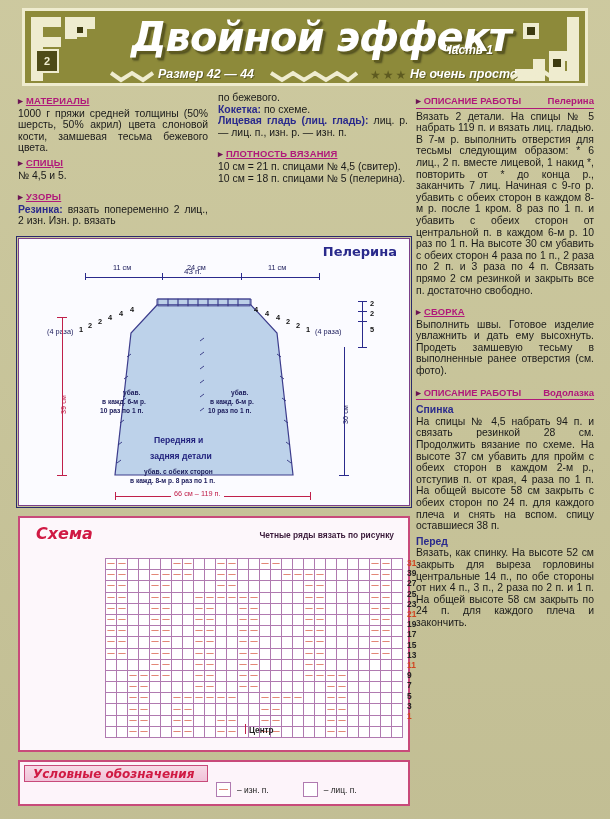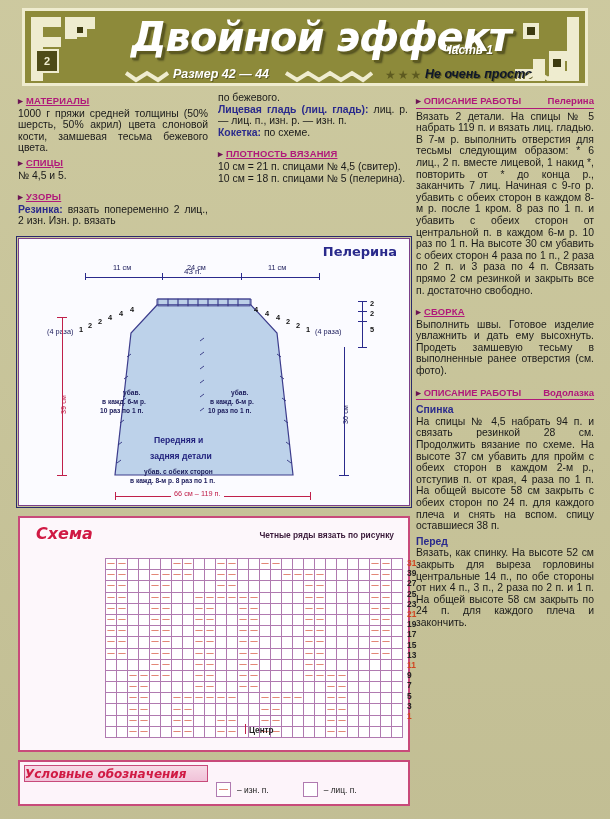--- a/index.html
+++ b/index.html
@@ -35,34 +35,34 @@
     font-size:40px;letter-spacing:-1px;
     text-shadow:2px 2px 0 #5d5a20, 3px 3px 2px rgba(0,0,0,.45);
     line-height:56px;white-space:nowrap;text-align:center;
   }
   .part{
     position:absolute;right:92px;top:32px;
     color:#ffffff;font-style:italic;font-weight:bold;font-size:12px;
     text-shadow:1px 1px 0 #5d5a20;
   }
   .subrow{
-    position:absolute;left:100px;top:54px;right:84px;height:22px;
+    position:absolute;left:85px;top:54px;right:84px;height:22px;
   }
   .size-label{
     position:absolute;left:48px;top:2px;
     color:#ffffff;font-style:italic;font-weight:bold;font-size:12.5px;
     text-shadow:1px 1px 0 #5d5a20;white-space:nowrap;
   }
   .stars{
     position:absolute;left:260px;top:3px;
     color:#5d5a20;font-size:12px;letter-spacing:2px;
   }
   .diff-label{
     position:absolute;left:300px;top:2px;
-    color:#0f172a;font-style:italic;font-weight:bold;font-size:12.5px;
+    color:#ffffff;font-style:italic;font-weight:bold;font-size:12.5px;
     text-shadow:1px 1px 0 #5d5a20;white-space:nowrap;
   }
   .zig{position:absolute;top:4px;}
   .issue-box{
     position:absolute;left:10px;top:38px;width:20px;height:20px;
     background:#4e4b18;border:2px solid #efeccf;
     color:#efeccf;font-weight:bold;font-size:11px;
     display:flex;align-items:center;justify-content:center;
   }
   
@@ -151,21 +151,21 @@
   }
   .center-txt{position:absolute;font-size:8.2px;color:#222;font-weight:bold;}
   
   #legend-panel{left:18px;top:760px;width:392px;height:46px;
     border:2px solid #c84a7a;background:#fdf4fa;}
   .legend-title{
     position:absolute;left:4px;top:3px;width:184px;height:17px;
     background:linear-gradient(180deg,#f7d9e6,#f0c2d8);
     border:1px solid #c84a7a;
     color:#d01a44;font-weight:bold;font-style:italic;font-size:12px;
-    display:flex;align-items:center;padding-left:0;box-sizing:border-box;
+    display:flex;align-items:center;padding-left:8px;box-sizing:border-box;
     font-family:"DejaVu Sans",sans-serif;
   }
   .legend-items{
     position:absolute;left:196px;top:20px;display:flex;gap:34px;align-items:center;
   }
   .lgi{display:flex;align-items:center;gap:6px;font-size:8.4px;color:#222;}
   .cellbox{
     width:13px;height:13px;border:1px solid #b07ab0;background:#fff;
     display:flex;align-items:center;justify-content:center;
     font-size:9px;color:#d2452a;line-height:9px;
@@ -224,22 +224,22 @@
     <p>1000 г пряжи средней толщины (50% шерсть, 50% акрил) цвета слоновой кости, замшевая тесьма бежевого цвета.</p>
     <span class="sechead">СПИЦЫ</span>
     <p>№ 4,5 и 5.</p>
     <div class="vspace"></div>
     <span class="sechead">УЗОРЫ</span>
     <p><span class="inl">Резинка:</span><span> вязать попеременно 2 лиц., 2 изн. Изн. р. вязать</span></p>
   </div>
 
   <div class="col col2">
     <p>по бежевого.</p>
+    <p><span class="inl">Кокетка:</span><span> по схеме.</span></p>
     <p><span class="inl">Лицевая гладь (лиц. гладь):</span><span> лиц. р. — лиц. п., изн. р. —  изн. п.</span></p>
-    <p><span class="inl">Кокетка:</span><span> по схеме.</span></p>
     <div class="vspace"></div>
     <span class="sechead">ПЛОТНОСТЬ ВЯЗАНИЯ</span>
     <p>10 см = 21 п. спицами № 4,5 (свитер).</p>
     <p>10 см = 18 п. спицами № 5 (пелерина).</p>
   </div>
 
   <div class="col col3">
     <div class="sechead-row">
       <span class="a">ОПИСАНИЕ РАБОТЫ</span>
       <span class="b">Пелерина</span>

